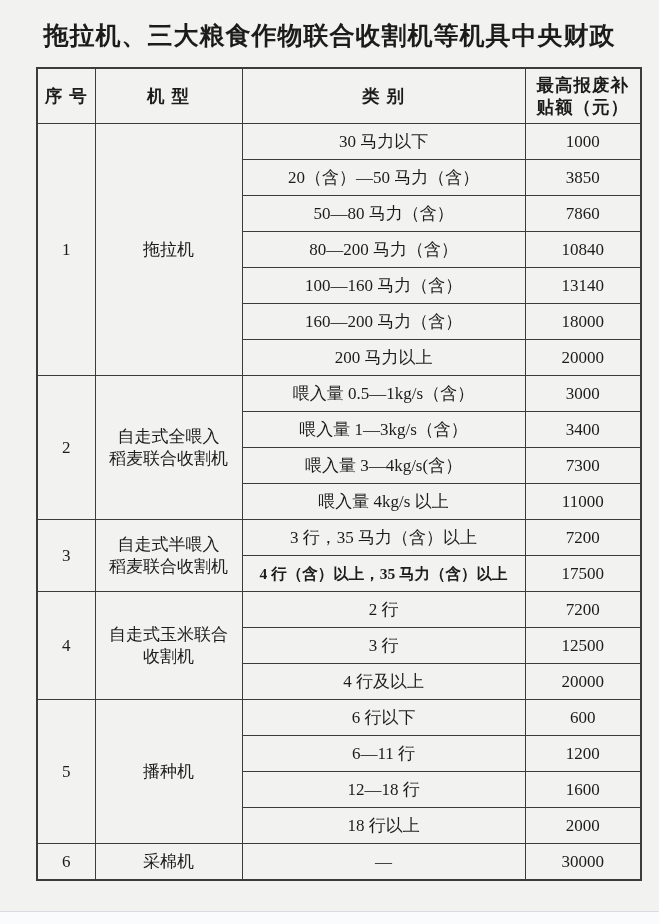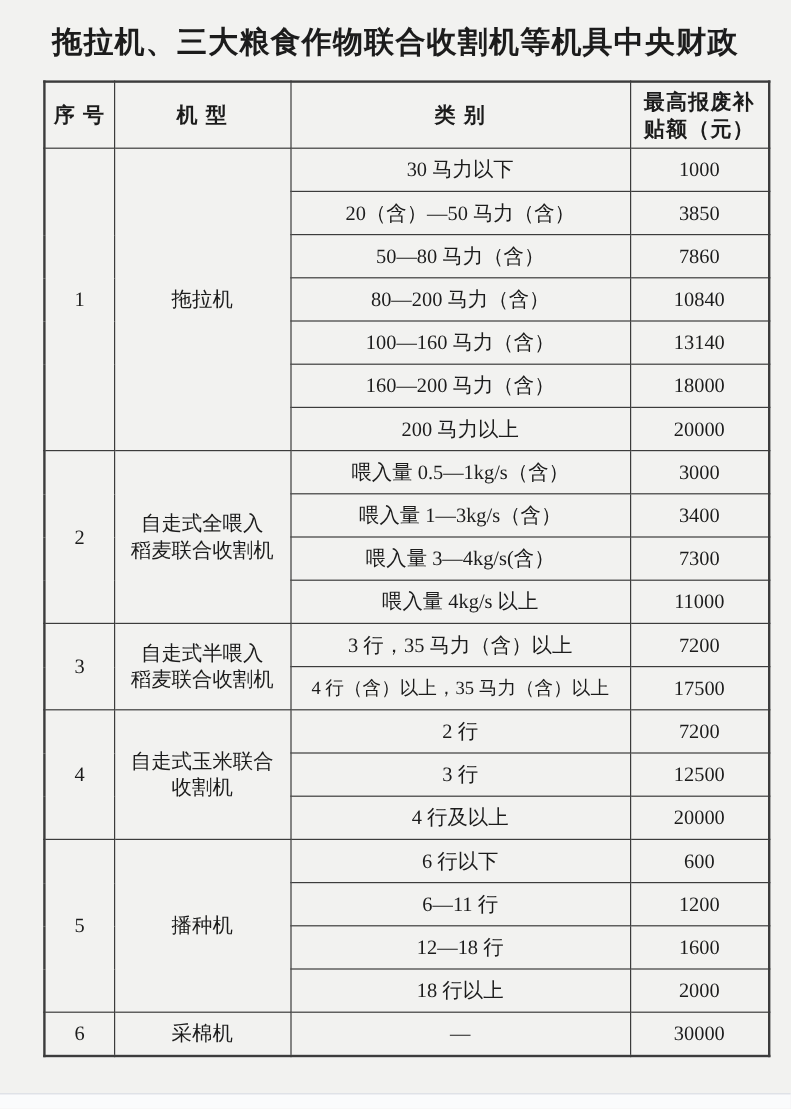--- a/index.html
+++ b/index.html
@@ -37,21 +37,21 @@
   .subsidy th {
     font-family:"Liberation Sans","DejaVu Sans",sans-serif;
     font-weight:600;
     font-size:17.5px;
     height:50px;
     letter-spacing:1px;
     white-space:pre-line;
   }
   .subsidy td { height:31px; }
   .cell-machine { white-space:pre-line; }
-  .cell-category.tight { font-size:15.5px; letter-spacing:0; }
+  .cell-category.tight { font-size:15.5px; letter-spacing:0;font-weight:bold; }
   .bottom-strip {
     position:absolute;
     left:0; bottom:0;
     width:659px; height:12px;
     background:#fafbfc;
     border-top:1px solid #d9dde3;
   }
 </style>
 </head>
 <body>

